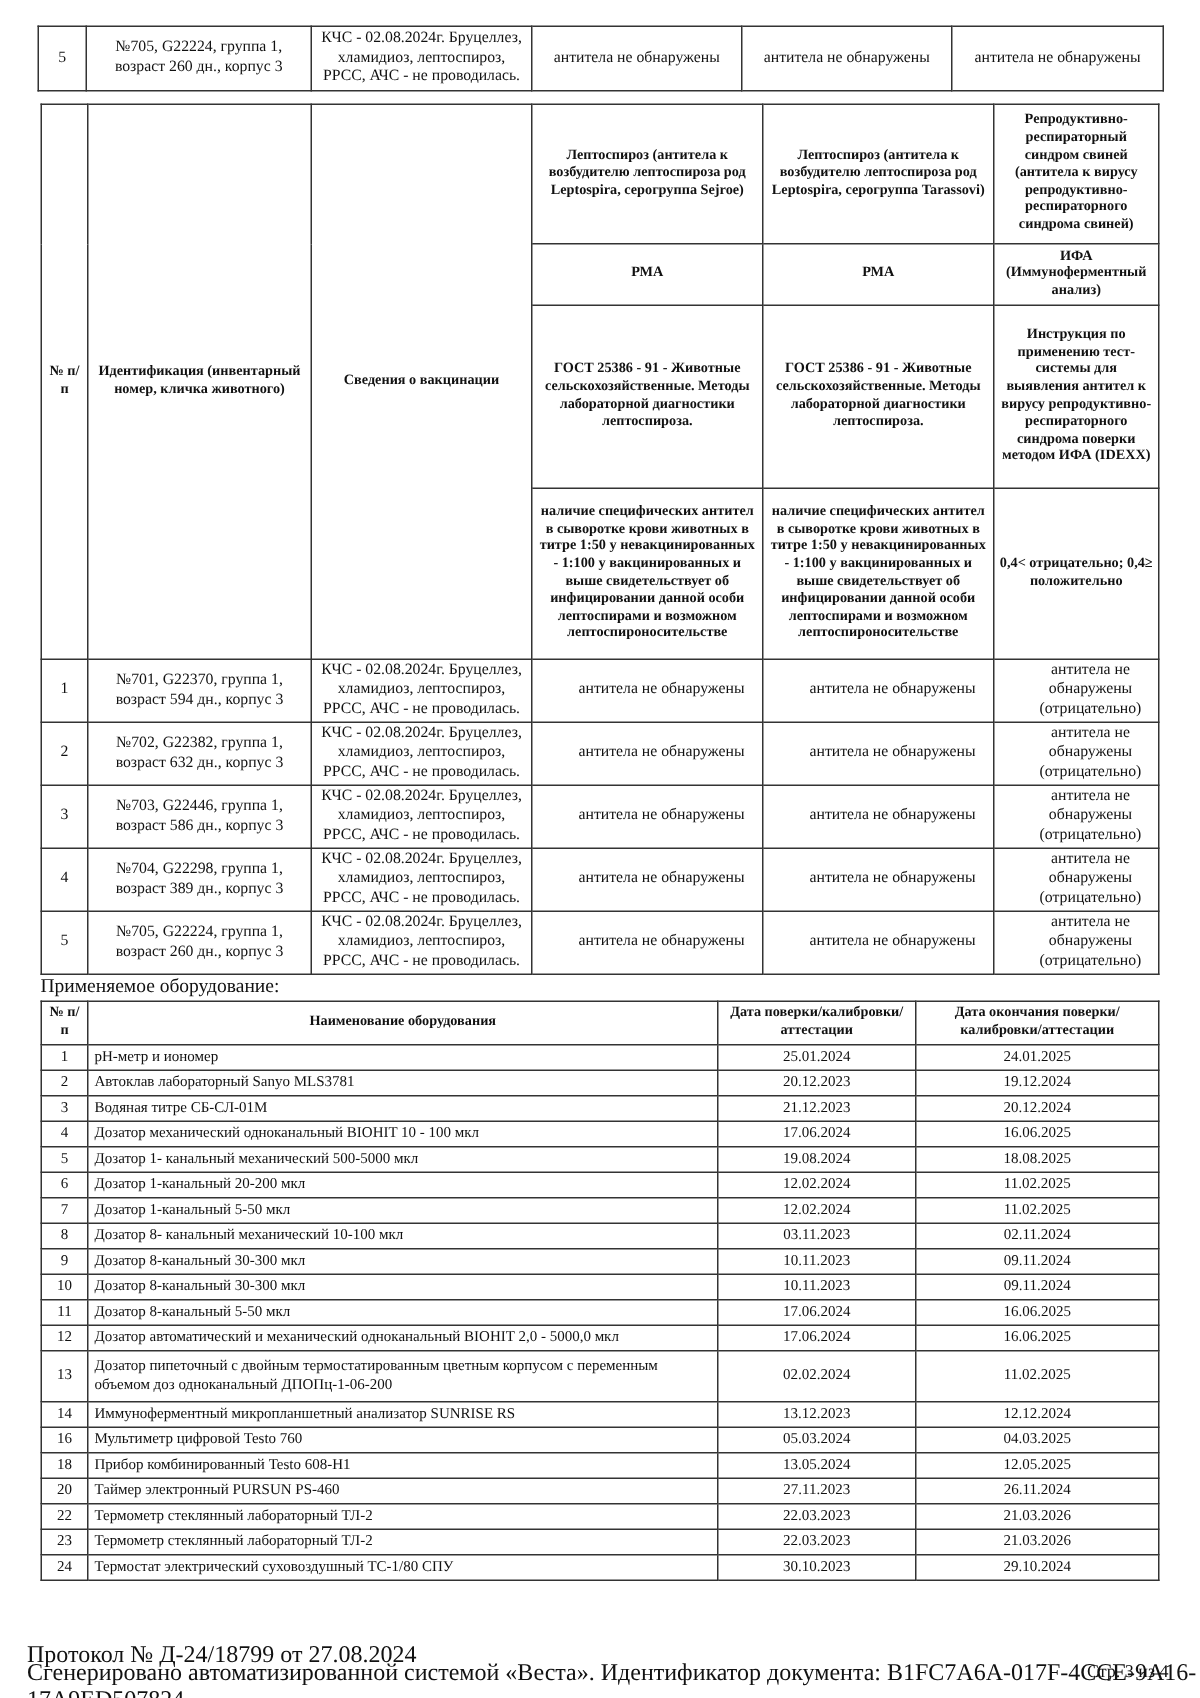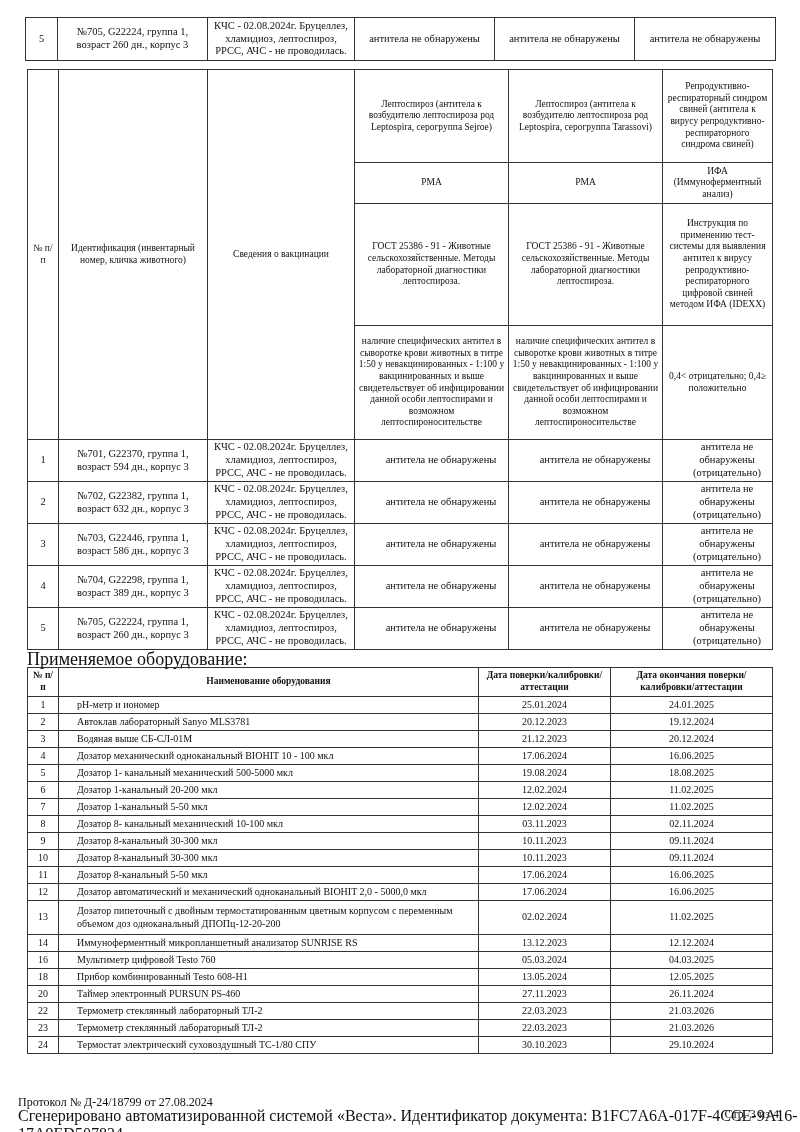--- a/index.html
+++ b/index.html
@@ -3,32 +3,32 @@
 <meta charset="utf-8">
 <style>
   html, body { margin: 0; padding: 0; background: #ffffff; }
   body { width: 800px; height: 1132px; position: relative; overflow: hidden;
          font-family: "Liberation Serif", "DejaVu Serif", serif; color: #111; }
   table { border-collapse: collapse; position: absolute; table-layout: fixed; }
   td, th { border: 1px solid #333; text-align: center; vertical-align: middle; padding: 0 3px; line-height: 1.22; }
   .t1 { left: 25px; top: 17px; width: 750px; font-size: 10.5px; }
   .t1 td { height: 42px; }
   .t2 { left: 27px; top: 69px; width: 745px; font-size: 10px; }
-  .t2 th { font-weight: normal; font-size: 9.5px; }
+  .t2 th { font-weight: bold; font-size: 9.5px; }
   .t2 td.num { font-size: 10.5px; }
   .t2 td.ident, .t2 td.vacc { font-size: 10.5px; }
   .t2 td.res { font-size: 10.5px; padding-left: 22px; }
   .t2 tr.body td { height: 41px; }
-  .equip-title { position: absolute; left: 27px; top: 649px; font-size: 18px; font-family: "Liberation Serif", serif; }
+  .equip-title { position: absolute; left: 27px; top: 649px; font-size: 13px; font-family: "Liberation Serif", serif; }
   .t3 { left: 27px; top: 667px; width: 745px; font-size: 10px; }
   .t3 th { font-weight: bold; font-size: 9.5px; height: 28px; }
   .t3 td { height: 16px; }
-  .t3 td.name { text-align: left; padding-left: 18px; }
+  .t3 td.name { text-align: left; padding-left: 4px; }
   .t3 tr.tall td { height: 33px; }
-  .footer1 { position: absolute; left: 18px; top: 1095px; font-size: 12px; }
+  .footer1 { position: absolute; left: 18px; top: 1095px; font-size: 16px; }
   .footer2 { position: absolute; left: 18px; top: 1107px; font-size: 16px; }
   .footer-page { position: absolute; right: 21px; top: 1107px; font-size: 12px; }
 </style>
 </head>
 <body>
 
 <table class="t1">
   <colgroup>
       <col style="width:32px">
       <col style="width:150px">
@@ -68,21 +68,21 @@
     <th>Репродуктивно-респираторный синдром свиней (антитела к вирусу репродуктивно-респираторного синдрома свиней)</th>
   </tr>
   <tr style="height:41px">
     <th>РМА</th>
     <th>РМА</th>
     <th>ИФА (Иммуноферментный анализ)</th>
   </tr>
   <tr style="height:122px">
     <th>ГОСТ 25386 - 91 - Животные сельскохозяйственные. Методы лабораторной диагностики лептоспироза.</th>
     <th>ГОСТ 25386 - 91 - Животные сельскохозяйственные. Методы лабораторной диагностики лептоспироза.</th>
-    <th>Инструкция по применению тест-системы для выявления антител к вирусу репродуктивно-респираторного цифровой свиней методом ИФА (IDEXX)</th>
+    <th>Инструкция по применению тест-системы для выявления антител к вирусу репродуктивно-респираторного синдрома поверки методом ИФА (IDEXX)</th>
   </tr>
   <tr style="height:114px">
     <th>наличие специфических антител в сыворотке крови животных в титре 1:50 у невакцинированных - 1:100 у вакцинированных и выше свидетельствует об инфицировании данной особи лептоспирами и возможном лептоспироносительстве</th>
     <th>наличие специфических антител в сыворотке крови животных в титре 1:50 у невакцинированных - 1:100 у вакцинированных и выше свидетельствует об инфицировании данной особи лептоспирами и возможном лептоспироносительстве</th>
     <th>0,4&lt; отрицательно; 0,4≥ положительно</th>
   </tr>
   <tr class="body">
     <td class="num">1</td>
     <td class="ident">№701, G22370, группа 1, возраст 594 дн., корпус 3</td>
     <td class="vacc">КЧС - 02.08.2024г. Бруцеллез, хламидиоз, лептоспироз, РРСС, АЧС - не проводилась.</td>
@@ -148,21 +148,21 @@
         <td>24.01.2025</td>
       </tr>
   <tr>
         <td>2</td>
         <td class="name">Автоклав лабораторный Sanyo MLS3781</td>
         <td>20.12.2023</td>
         <td>19.12.2024</td>
       </tr>
   <tr>
         <td>3</td>
-        <td class="name">Водяная выше СБ-СЛ-01М</td>
+        <td class="name">Водяная титре СБ-СЛ-01М</td>
         <td>21.12.2023</td>
         <td>20.12.2024</td>
       </tr>
   <tr>
         <td>4</td>
         <td class="name">Дозатор механический одноканальный BIOHIT 10 - 100 мкл</td>
         <td>17.06.2024</td>
         <td>16.06.2025</td>
       </tr>
   <tr>
@@ -208,21 +208,21 @@
         <td>16.06.2025</td>
       </tr>
   <tr>
         <td>12</td>
         <td class="name">Дозатор автоматический и механический одноканальный BIOHIT 2,0 - 5000,0 мкл</td>
         <td>17.06.2024</td>
         <td>16.06.2025</td>
       </tr>
   <tr class="tall">
         <td>13</td>
-        <td class="name">Дозатор пипеточный с двойным термостатированным цветным корпусом с переменным объемом доз одноканальный ДПОПц-12-20-200</td>
+        <td class="name">Дозатор пипеточный с двойным термостатированным цветным корпусом с переменным объемом доз одноканальный ДПОПц-1-06-200</td>
         <td>02.02.2024</td>
         <td>11.02.2025</td>
       </tr>
   <tr>
         <td>14</td>
         <td class="name">Иммуноферментный микропланшетный анализатор SUNRISE RS</td>
         <td>13.12.2023</td>
         <td>12.12.2024</td>
       </tr>
   <tr>

